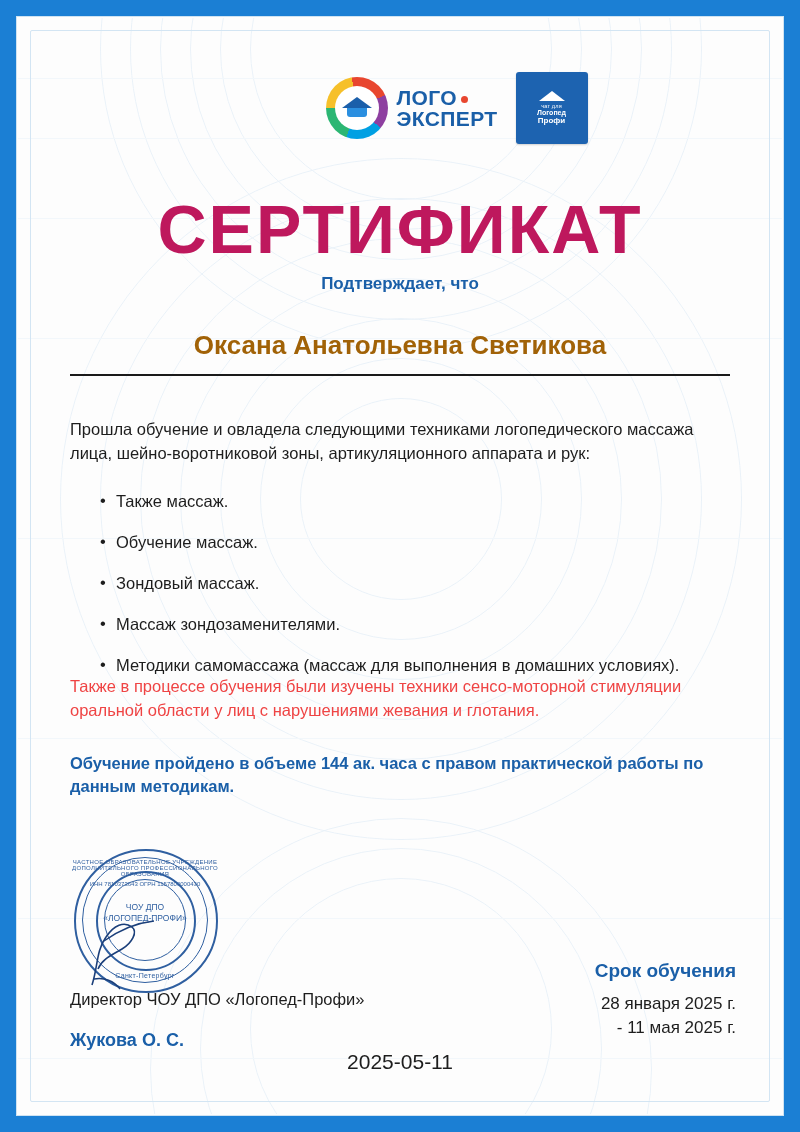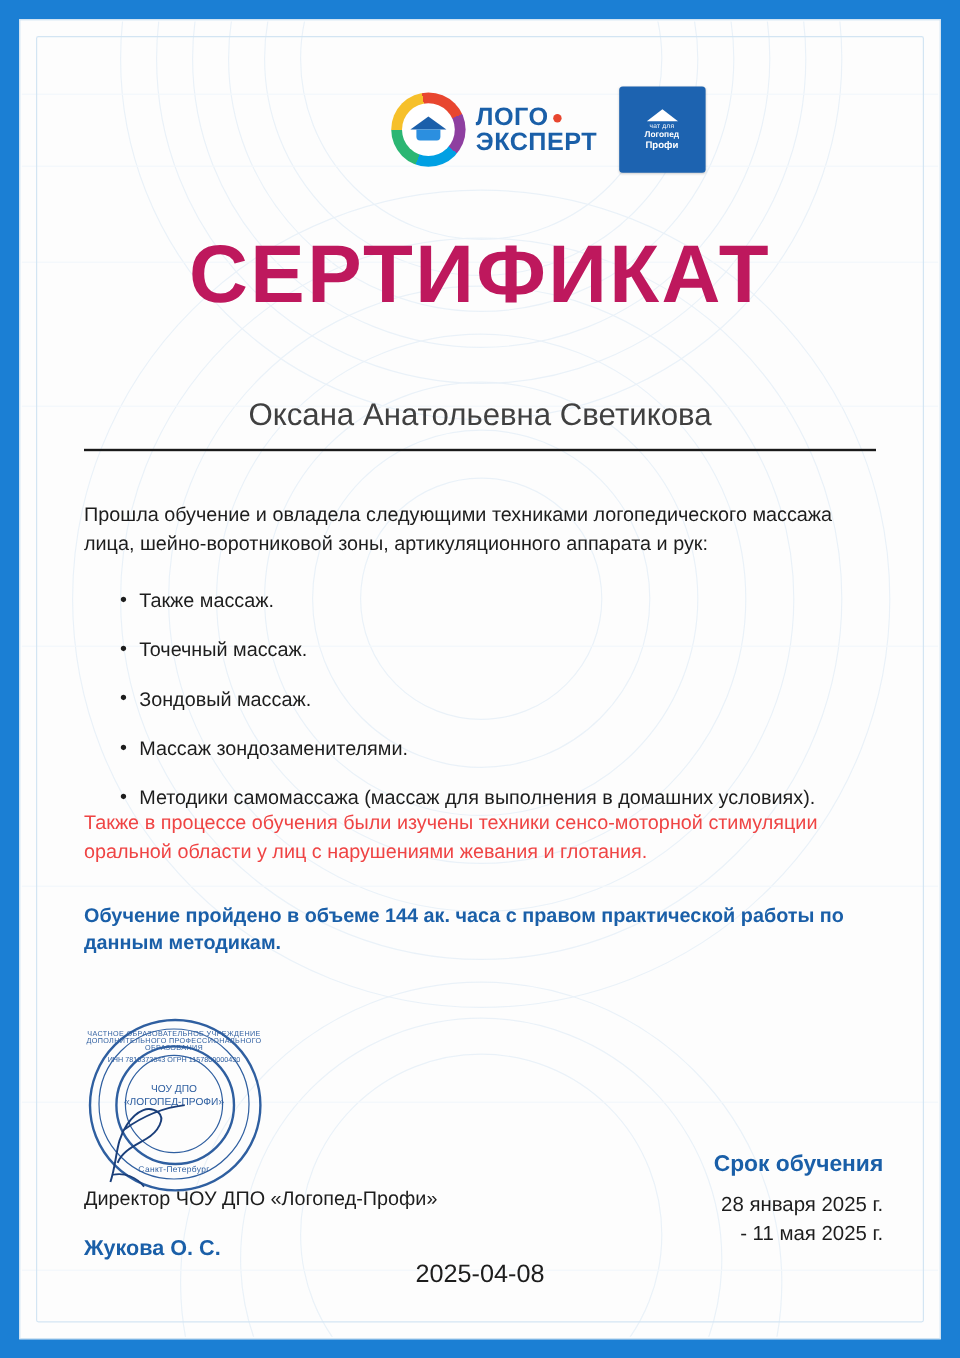--- a/index.html
+++ b/index.html
@@ -205,22 +205,23 @@
     color: #1a5fa8;
   }
 
   
   .recipient {
     position: absolute;
     left: 40px; top: 300px;
     width: 660px;
     text-align: center;
     font-size: 26px;
-    color: #404040;
+    color: #a16207;
     padding-bottom: 1px;
+    font-weight: bold;
   }
   .recipient-line {
     position: absolute;
     left: 40px; top: 344px;
     width: 660px;
     height: 2px;
     background: #1a1a1a;
   }
 
   
@@ -416,29 +417,30 @@
 
       <div class="logo-badge">
         <div class="badge-cap"></div>
         <div class="badge-t1">чат для</div>
         <div class="badge-t2">Логопед</div>
         <div class="badge-t3">Профи</div>
       </div>
     </div>
 
     <div class="title">СЕРТИФИКАТ</div>
+    <div class="subtitle">Подтверждает, что</div>
 
     <div class="recipient">Оксана Анатольевна Светикова</div>
     <div class="recipient-line"></div>
 
     <div class="body-text">Прошла обучение и овладела следующими техниками логопедического массажа лица, шейно-воротниковой зоны, артикуляционного аппарата и рук:</div>
 
     <ul class="bullets">
       <li>Также массаж.</li>
-      <li>Точечный массаж.</li>
+      <li>Обучение массаж.</li>
       <li>Зондовый массаж.</li>
       <li>Массаж зондозаменителями.</li>
       <li>Методики самомассажа (массаж для выполнения в домашних условиях).</li>
     </ul>
 
     <div class="body-text2">Также в процессе обучения были изучены техники сенсо-моторной стимуляции оральной области у лиц с нарушениями жевания и глотания.</div>
     <div class="highlight">Обучение пройдено в объеме 144 ак. часа с правом практической работы по данным методикам.</div>
 
     <div class="stamp">
       <div class="c c1"></div>
@@ -462,15 +464,15 @@
 
     <div class="term-title">Срок обучения</div>
     <div class="term-dates">
       <div>28 января 2025 г.</div>
       <div>- 11 мая 2025 г.</div>
     </div>
 
     <div class="director-line">Директор ЧОУ ДПО «Логопед-Профи»</div>
     <div class="director-name">Жукова О. С.</div>
 
-    <div class="issue-date">2025-04-08</div>
+    <div class="issue-date">2025-05-11</div>
   </div>
 </div>
 
 </body></html>

